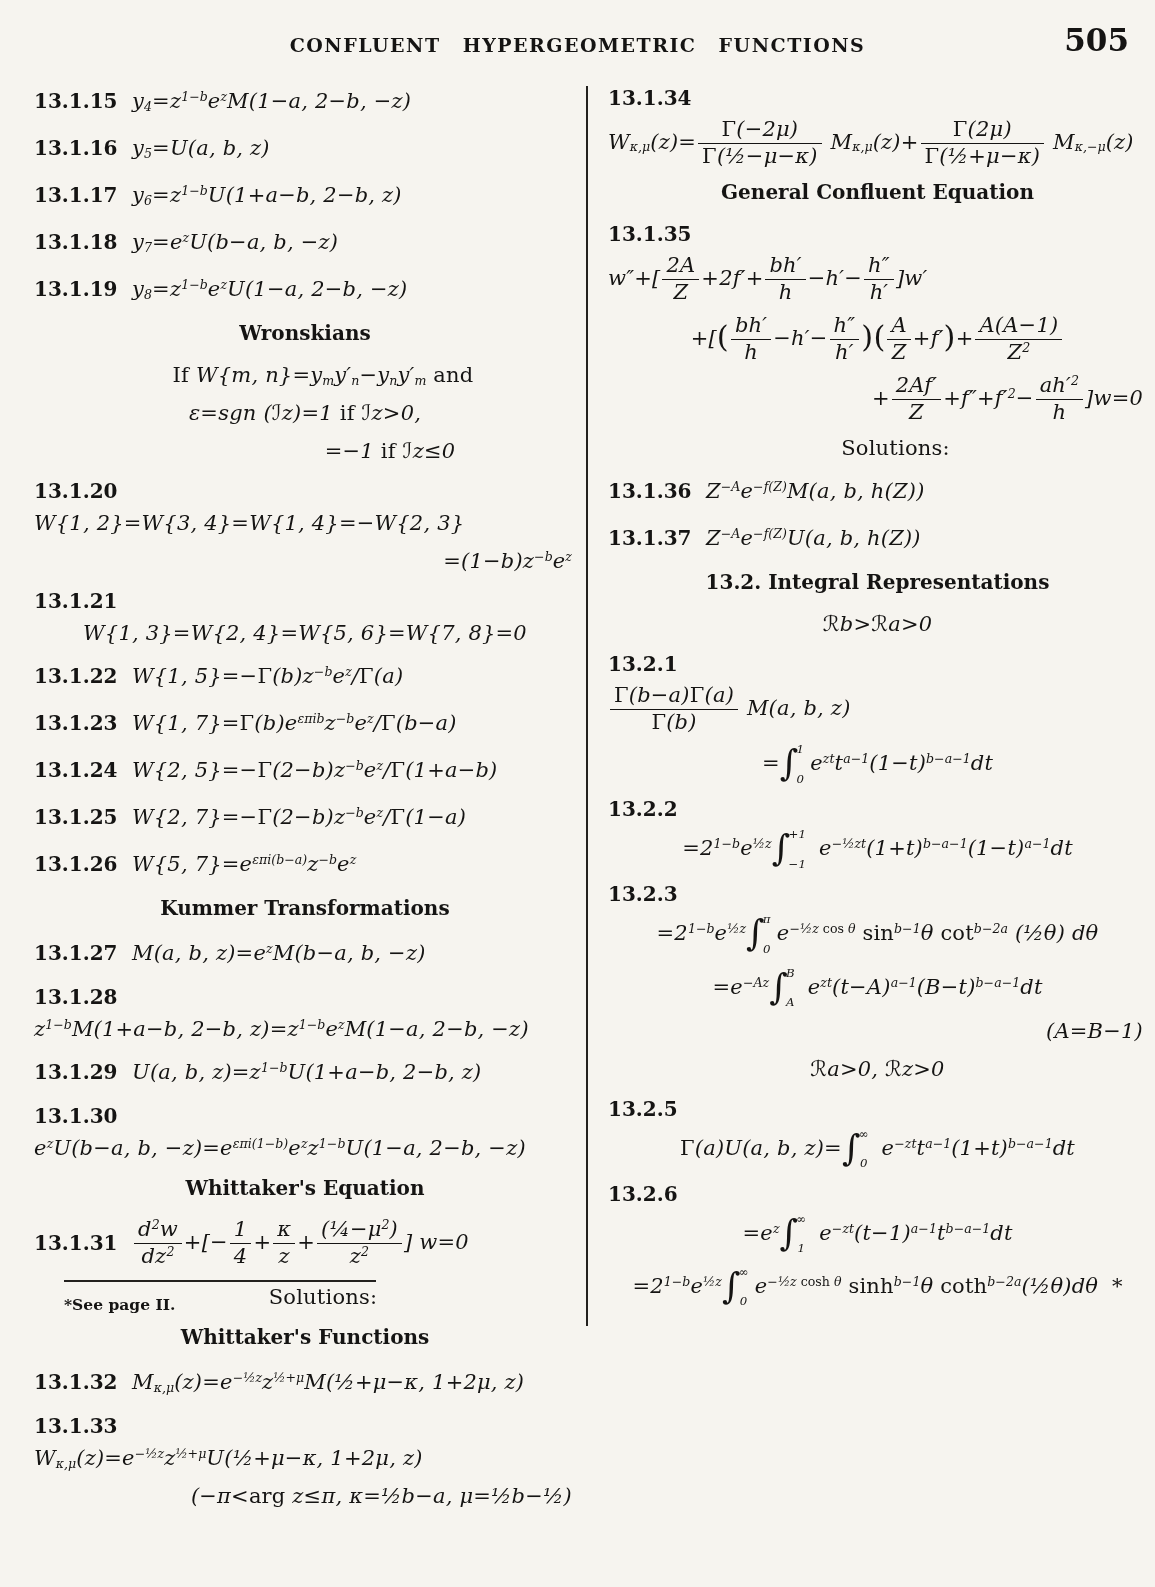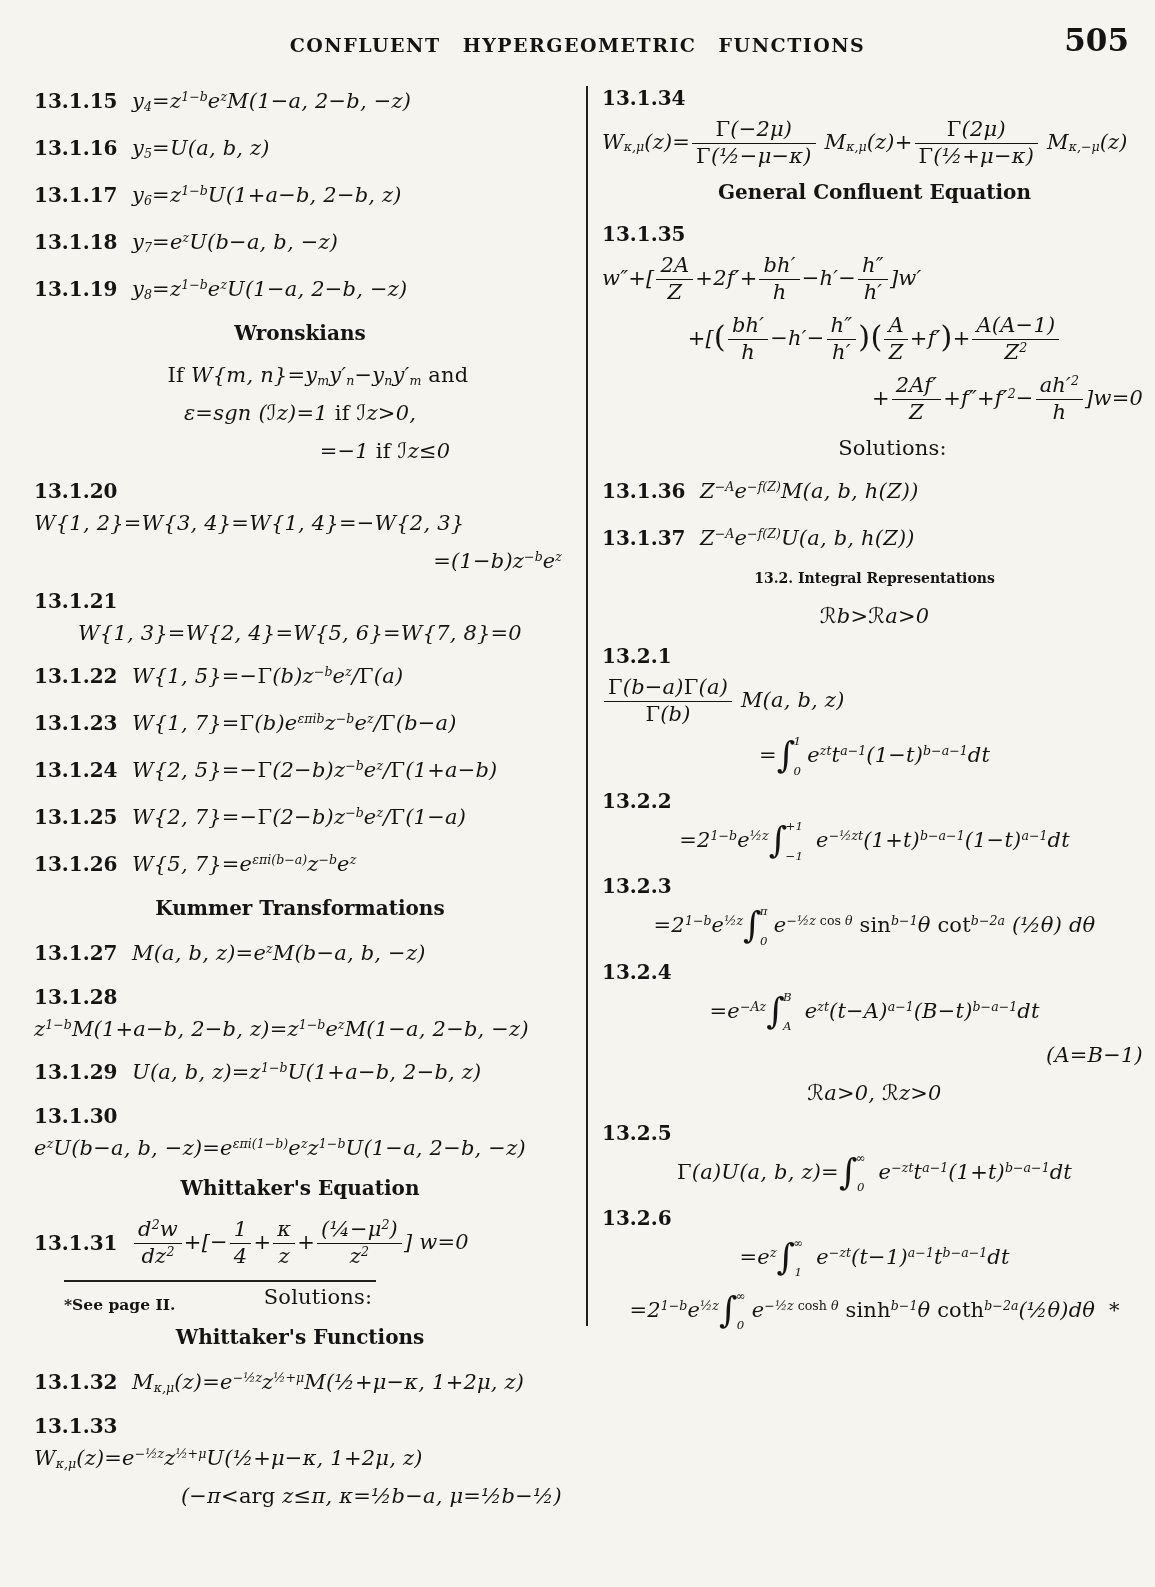--- a/index.html
+++ b/index.html
@@ -15,39 +15,39 @@
   .hdr{position:absolute;top:24px;left:0;width:100%;height:56px;}
   .running-head{
     display:block;text-align:center;font-weight:bold;font-size:19px;
     letter-spacing:1.5px;word-spacing:14px;padding-top:10px;
     font-family:"DejaVu Serif","Liberation Serif",serif;
   }
   .page-number{position:absolute;right:26px;top:-2px;font-size:31px;font-weight:bold;}
   
   .columns{position:absolute;top:86px;left:34px;right:8px;bottom:0;display:flex;}
   .col{box-sizing:border-box;}
-  .col.left{width:552px;padding-right:20px;}
+  .col.left{width:552px;padding-right:10px;}
   .divider{width:2px;background:#23211e;}
-  .col.right{flex:1;padding-left:14px;}
+  .col.right{flex:1;padding-left:20px;}
   
   .eqrow{display:flex;align-items:center;margin-bottom:17px;font-size:21px;min-height:30px;}
   .eqnum{font-weight:bold;font-style:normal;font-size:20px;flex:0 0 98px;}
   .eqblock>.eqnum,.pblock>.eqnum{display:block;margin-bottom:8px;}
   .eqbody{font-style:italic;letter-spacing:0.2px;}
   .eqbody.bc{flex:1;padding-right:60px;}
   .eqblock{margin-bottom:12px;font-size:21px;}
   .pblock{margin-bottom:12px;font-size:21px;}
   .eqline{font-style:italic;margin-bottom:10px;letter-spacing:0.2px;min-height:28px;}
   .al-l{}
   .al-l1{padding-left:36px;text-align:center;}
   .al-c{text-align:center;}
   .al-cr{text-align:center;padding-left:170px;}
   .al-r{text-align:right;padding-right:4px;}
   .sect-head{text-align:center;font-weight:bold;font-size:20px;font-style:normal;margin:4px 0 18px;}
-  .sect-head.big{font-size:14px;margin:10px 0 18px;}
+  .sect-head.big{font-size:20px;margin:10px 0 18px;}
   sup,sub{font-size:0.6em;line-height:0;letter-spacing:0;}
   sup{vertical-align:0.55em;}
   sub{vertical-align:-0.22em;}
   .up{font-style:normal;}
   .scr{font-family:"DejaVu Sans","DejaVu Serif",serif;font-style:italic;}
   .fr{display:inline-flex;flex-direction:column;vertical-align:middle;text-align:center;margin:0 2px;line-height:1.12;}
   .fr .nu{display:block;border-bottom:1.6px solid #151413;padding:0 4px 1px;text-align:center;}
   .fr .de{display:block;padding:1px 4px 0;}
   .in{font-size:1.7em;font-style:normal;line-height:0;vertical-align:-0.15em;}
   .ilim{display:inline-flex;flex-direction:column;row-gap:1.5em;font-size:0.56em;vertical-align:middle;margin:0 6px 0 -2px;line-height:1;}
@@ -250,21 +250,20 @@
             </span> e<sup>−½zt</sup>(1+t)<sup>b−a−1</sup>(1−t)<sup>a−1</sup>dt</div>
         </div>
         <div class="eqblock">
           <div class="eqnum">13.2.3</div>
           <div class="eqline al-c">=2<sup>1−b</sup>e<sup>½z</sup><span class="in">∫</span><span class="ilim">
               <span class="iu">π</span>
               <span class="il">0</span>
             </span>e<sup>−½z <span class="up">cos</span> θ</sup> <span class="up">sin</span><sup>b−1</sup>θ <span class="up">cot</span><sup>b−2a</sup> (½θ) dθ</div>
         </div>
         <div class="eqblock">
-          <div class="eqnum">13.2.4</div>
           <div class="eqline al-c">=e<sup>−Az</sup><span class="in">∫</span><span class="ilim">
               <span class="iu">B</span>
               <span class="il">A</span>
             </span> e<sup>zt</sup>(t−A)<sup>a−1</sup>(B−t)<sup>b−a−1</sup>dt</div>
           <div class="eqline al-r">(A=B−1)</div>
           <div class="eqline al-c"><span class="scr">ℛ</span>a&gt;0, <span class="scr">ℛ</span>z&gt;0</div>
         </div>
         <div class="eqblock">
           <div class="eqnum">13.2.5</div>
           <div class="eqline al-c"><span class="up">Γ</span>(a)U(a, b, z)=<span class="in">∫</span><span class="ilim">

